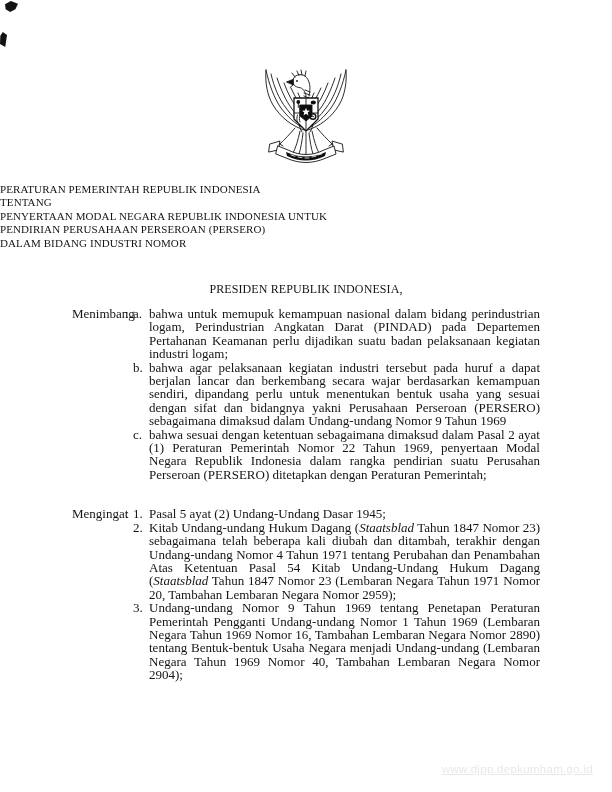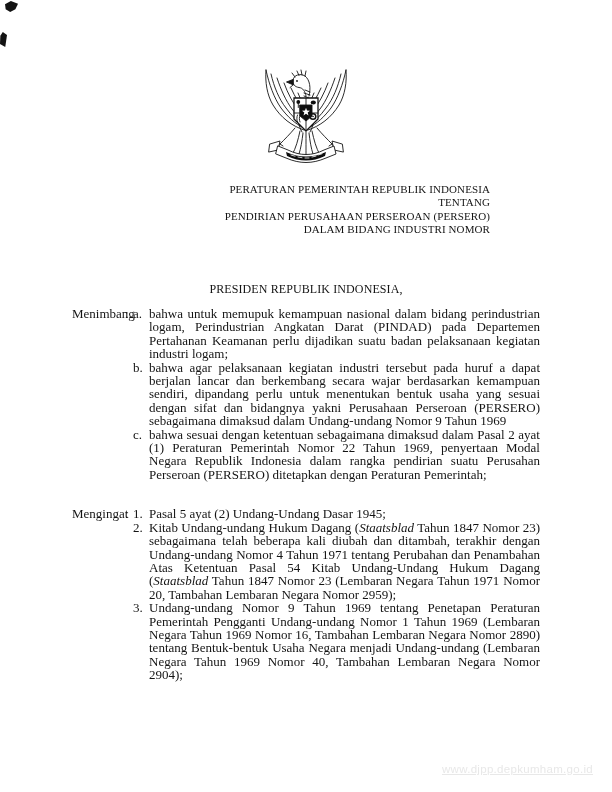--- a/index.html
+++ b/index.html
@@ -7,21 +7,21 @@
     position:relative;width:612px;height:792px;background:#ffffff;overflow:hidden;
     font-family:"Liberation Serif","DejaVu Serif",serif;color:#141414;
   }
   
   .artifact-top{position:absolute;left:5px;top:1px;width:13px;height:11px;background:#131313;
     clip-path:polygon(0% 30%,45% 0%,100% 25%,80% 75%,40% 100%,5% 75%);}
   .artifact-left{position:absolute;left:0px;top:32px;width:7px;height:15px;background:#131313;
     clip-path:polygon(40% 0%,100% 20%,75% 100%,0% 80%,5% 25%);}
   .emblem{position:absolute;left:258px;top:68px;width:96px;height:100px;}
   .emblem svg{width:100%;height:100%;display:block;}
-  .title-block{position:absolute;left:0;top:183px;width:490px;text-align:right;
+  .title-block{position:absolute;left:0;top:183px;width:490px;text-align:left;
     font-size:11px;line-height:13.4px;letter-spacing:0.1px;}
   .opening-line{position:absolute;left:0;top:283px;width:612px;text-align:center;
     font-size:12px;line-height:13.4px;letter-spacing:0.1px;}
   .content{position:absolute;left:72px;top:307px;width:468px;font-size:13px;line-height:13.4px;}
   .section{display:grid;grid-template-columns:53px 8px 16px 1fr;}
   .section + .section{margin-top:26px;}
   .cell{white-space:nowrap;}
   .item-text{text-align:justify;white-space:normal;}
   .item-text i{font-style:italic;}
   .watermark{position:absolute;right:19px;bottom:17px;
@@ -100,20 +100,21 @@
           <circle cx="55" cy="48.5" r="2.8" stroke-width="1.5"></circle>
           <circle cx="55" cy="48.5" r="0.8" fill="#0d0d0d" stroke="none"></circle>
         </g>
       </g>
     </svg>
   </div>
 
   <div class="title-block">
     <div>PERATURAN PEMERINTAH REPUBLIK INDONESIA</div>
     <div>TENTANG</div>
+    <div>PENYERTAAN MODAL NEGARA REPUBLIK INDONESIA UNTUK</div>
     <div>PENDIRIAN PERUSAHAAN PERSEROAN (PERSERO)</div>
     <div>DALAM BIDANG INDUSTRI NOMOR</div>
   </div>
 
   <div class="opening-line">PRESIDEN REPUBLIK INDONESIA,</div>
 
   <div class="content">
 
     <div class="section">
       <div class="cell">Menimbang</div>

